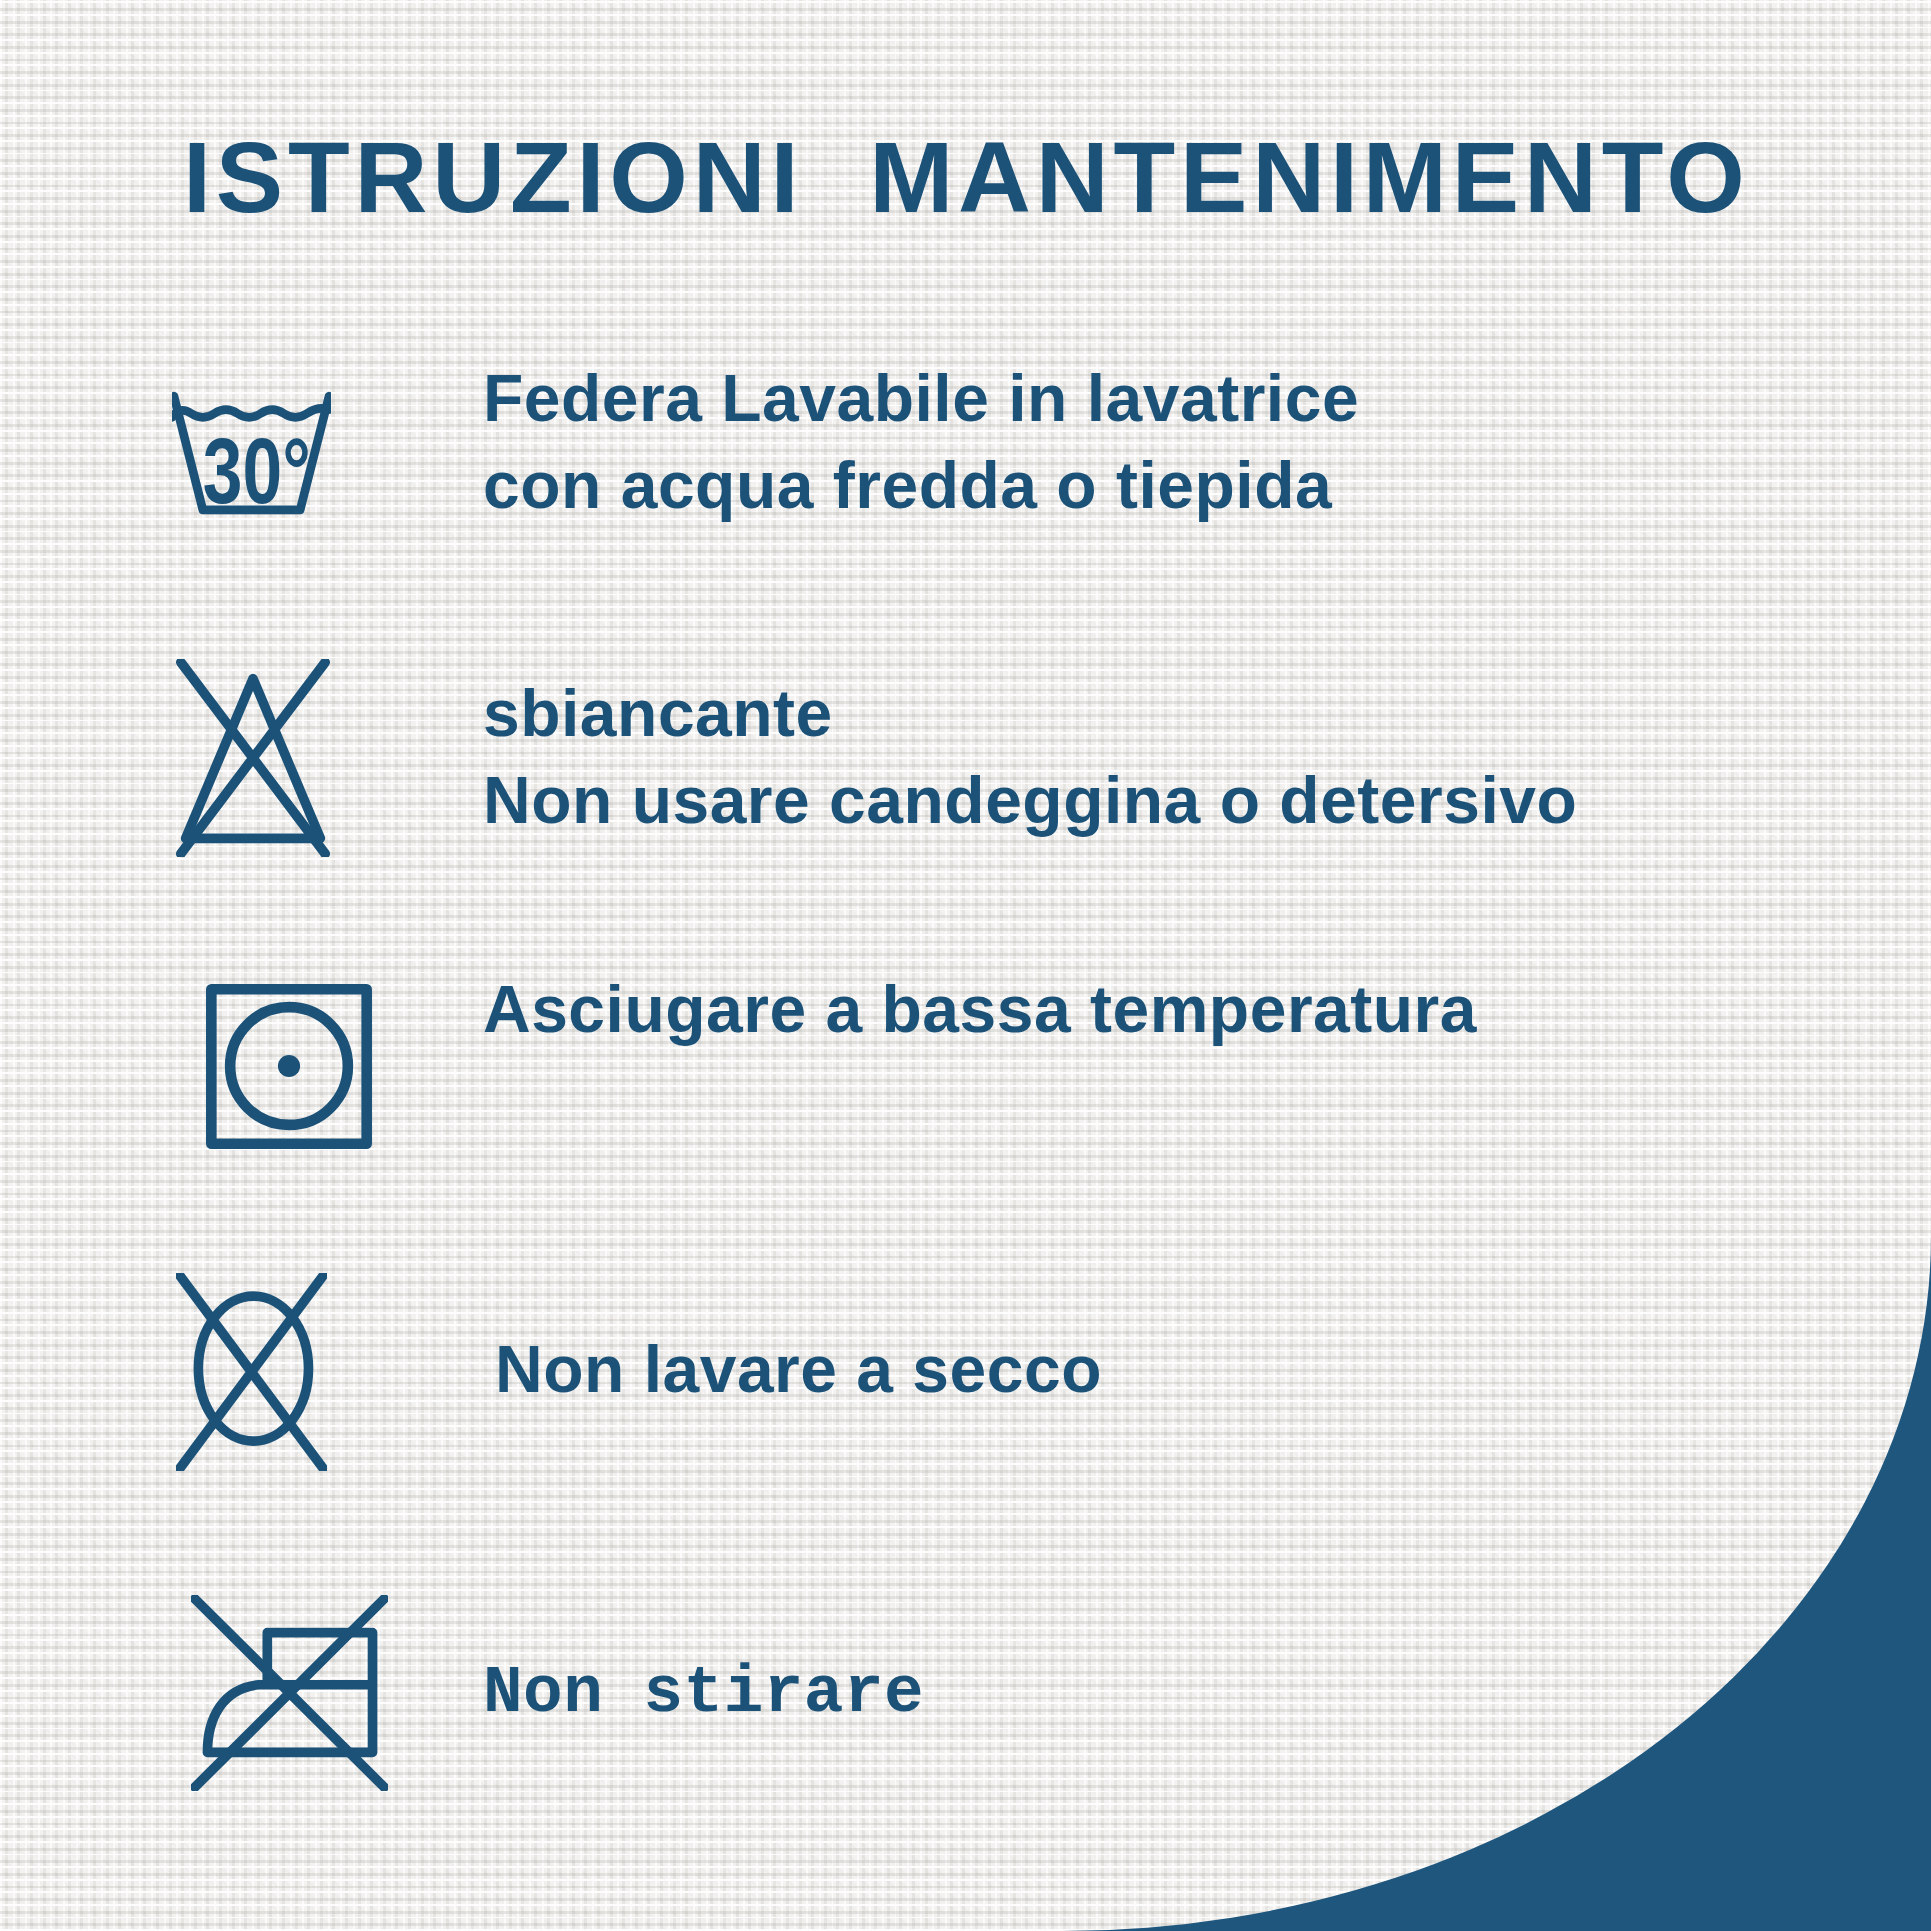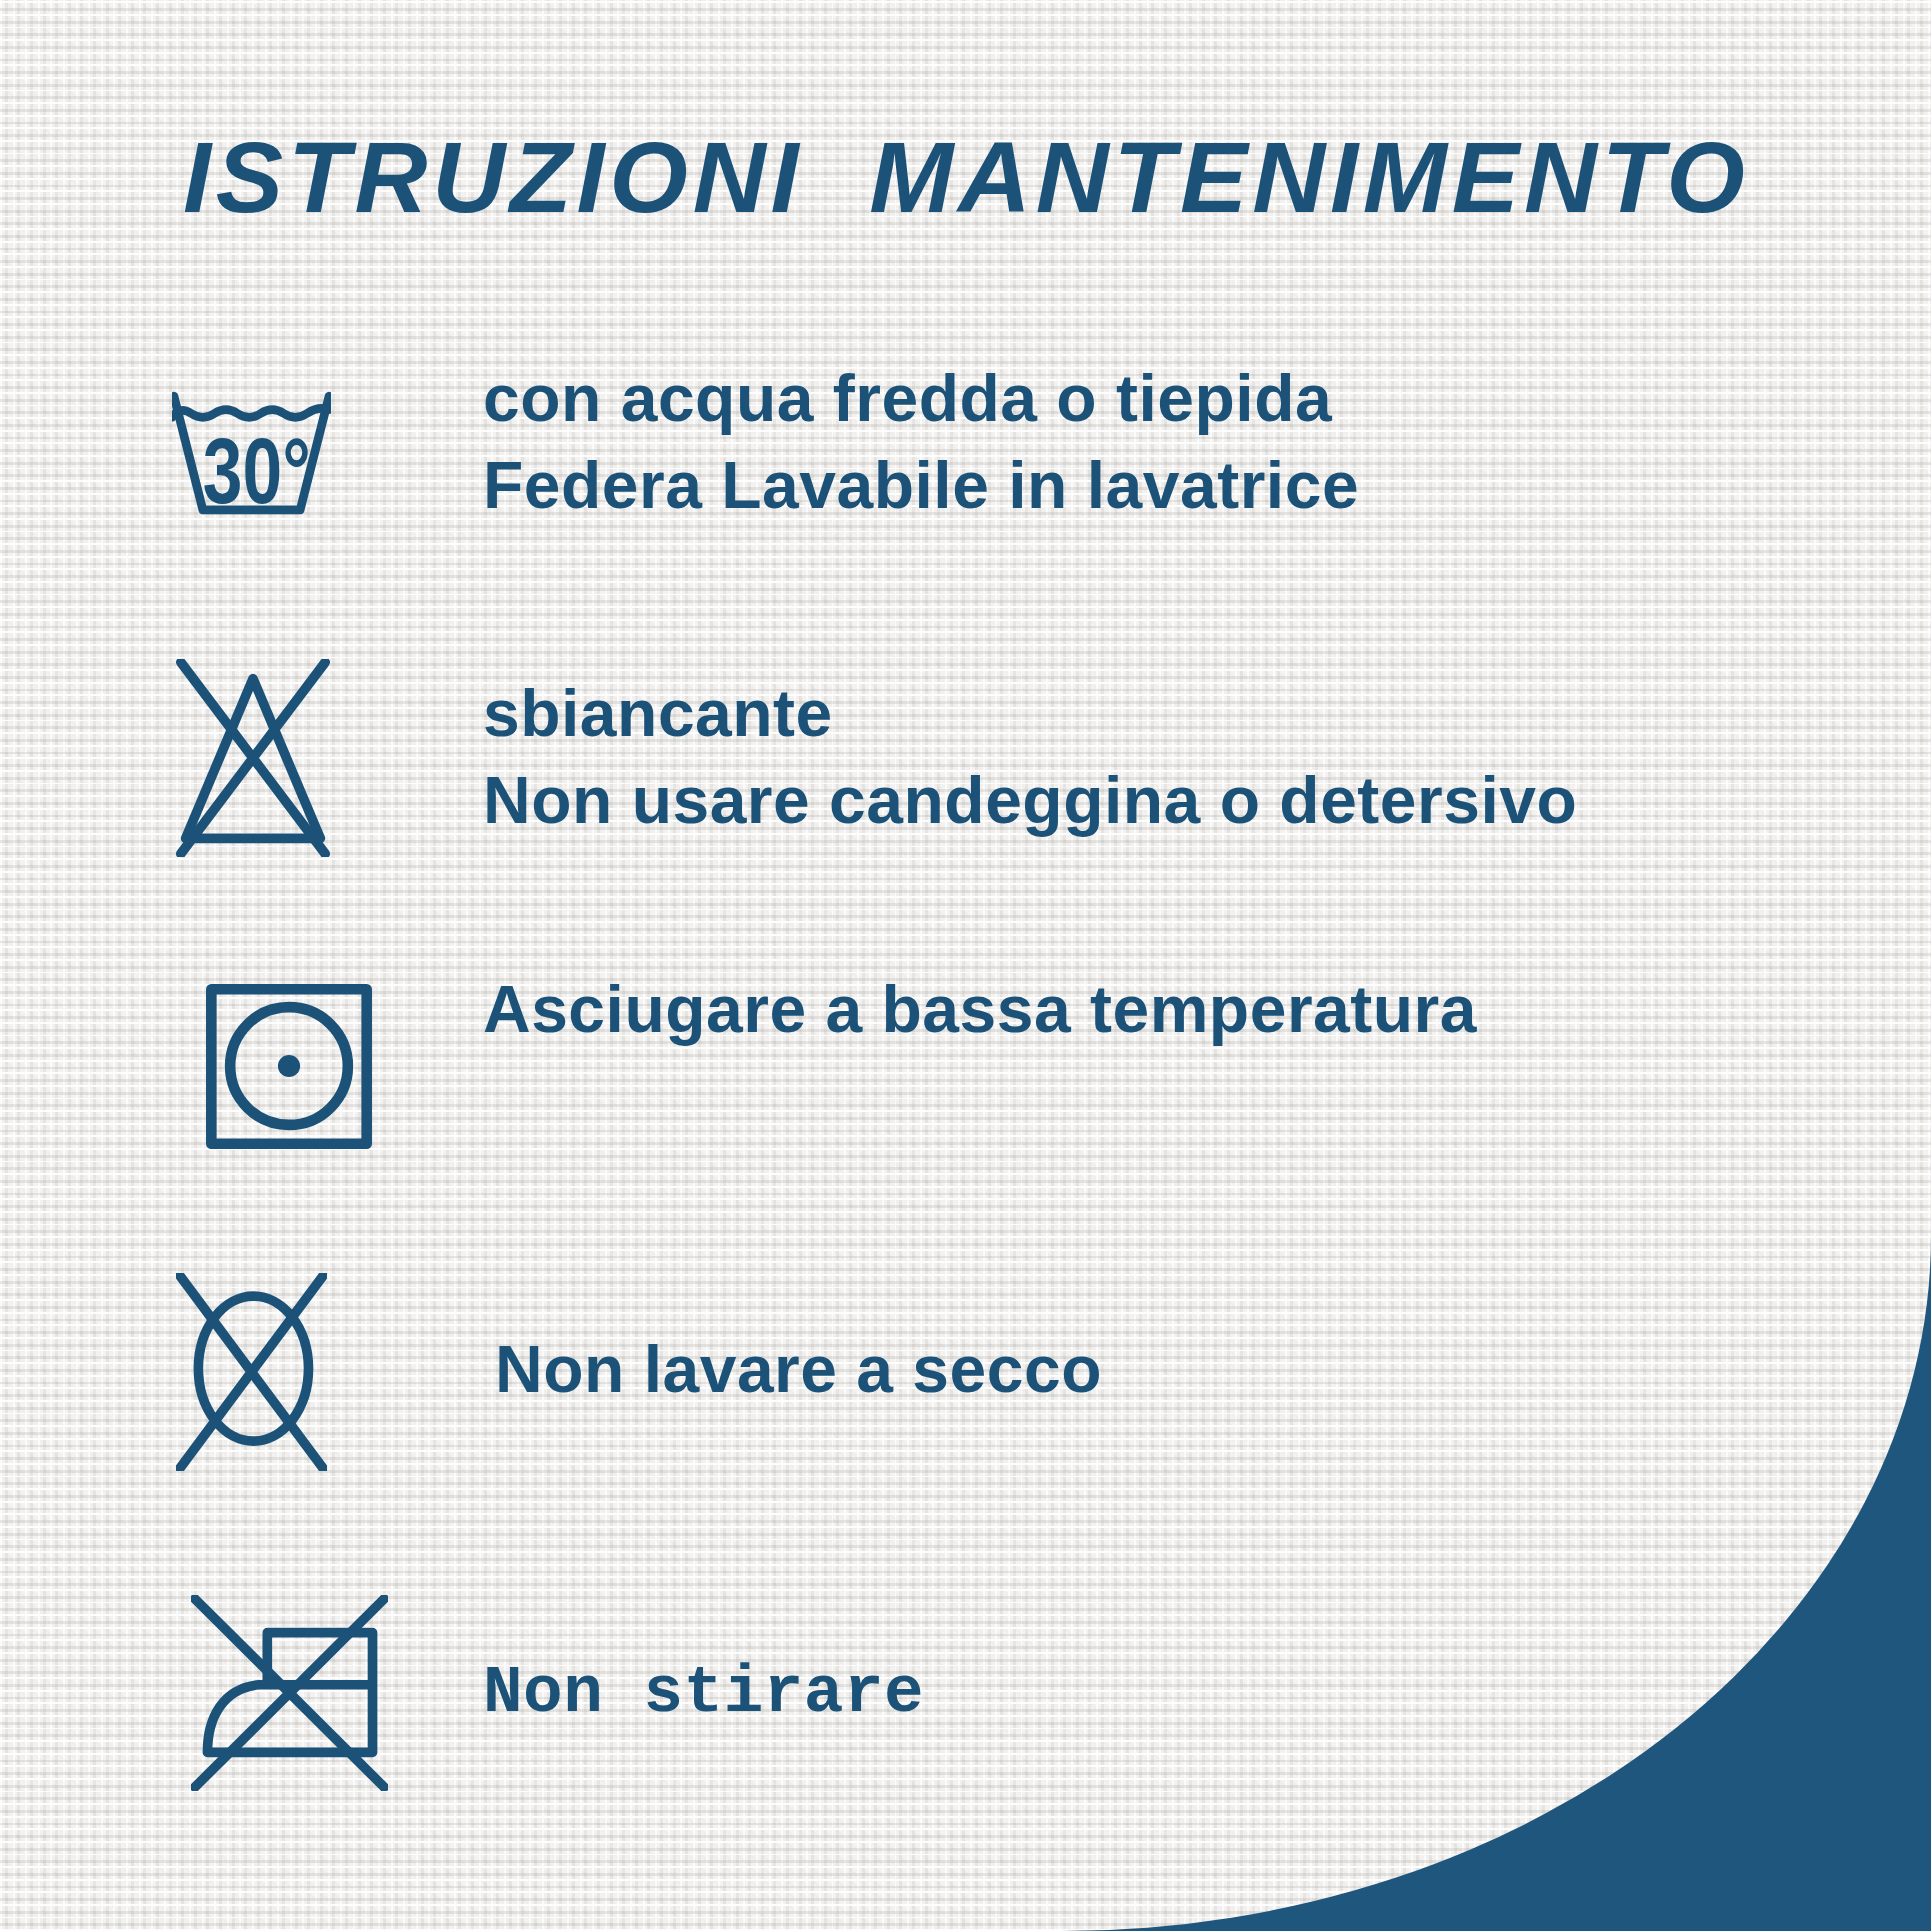--- a/index.html
+++ b/index.html
@@ -40,21 +40,20 @@
     left: 183px;
     top: 127px;
     margin: 0;
     font-size: 101px;
     line-height: 101px;
     font-weight: bold;
     letter-spacing: 4.8px;
     word-spacing: 33px;
     color: var(--ink, #1d5278);
     white-space: nowrap;
-    font-style: italic;
   }
 
   .icon { position: absolute; }
   .icon svg { display: block; width: 100%; height: 100%; }
   .icon .stroke {
     fill: none;
     stroke: var(--ink, #1d5278);
     stroke-linecap: round;
     stroke-linejoin: round;
   }
@@ -101,22 +100,22 @@
 
   <section>
     <div class="icon icon-wash">
       <svg viewBox="0 0 165 130" aria-hidden="true">
         <path class="stroke" stroke-width="9" d="M2,6 L32,124 L133,124 L163,6"></path>
         <path class="stroke" stroke-width="9" d="M0,28 Q8,16 20,24 T44,24 T68,24 T92,24 T116,24 T140,24 T163,20"></path>
         <text x="88" y="117" font-size="96" text-anchor="middle" textLength="112" lengthAdjust="spacingAndGlyphs">30°</text>
       </svg>
     </div>
     <p class="caption cap-1">
+      <span style="display:block">Federa Lavabile in lavatrice</span>
       <span style="display:block">con acqua fredda o tiepida</span>
-      <span style="display:block">Federa Lavabile in lavatrice</span>
     </p>
   </section>
 
   <section>
     <div class="icon icon-bleach">
       <svg viewBox="0 0 160 205" aria-hidden="true">
         <path class="stroke" stroke-width="10" d="M80,20 L10,186 L150,186 Z"></path>
         <path class="stroke" stroke-width="10" d="M5,3 L155,202 M155,3 L5,202"></path>
       </svg>
     </div>

